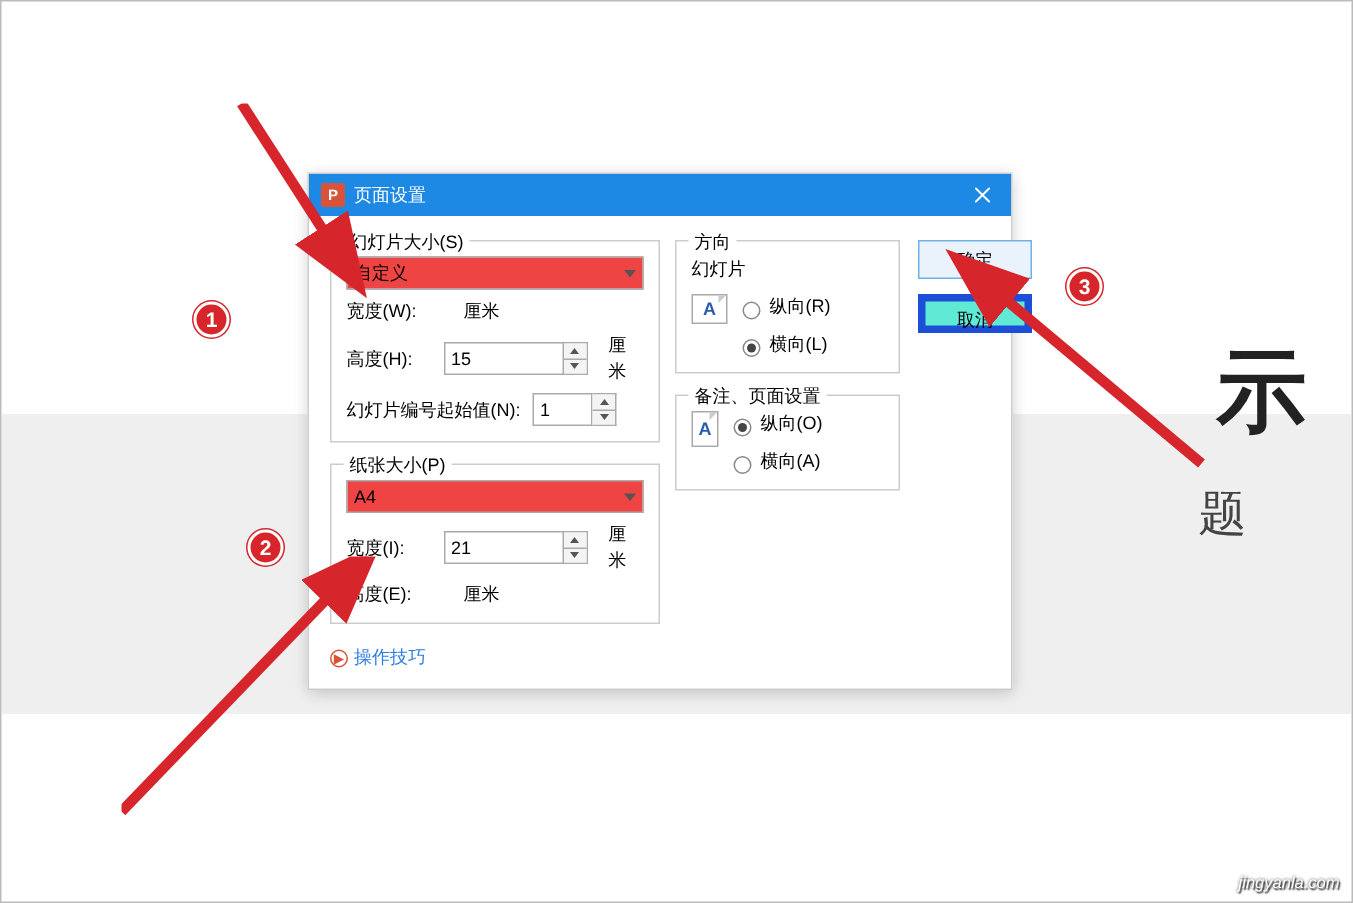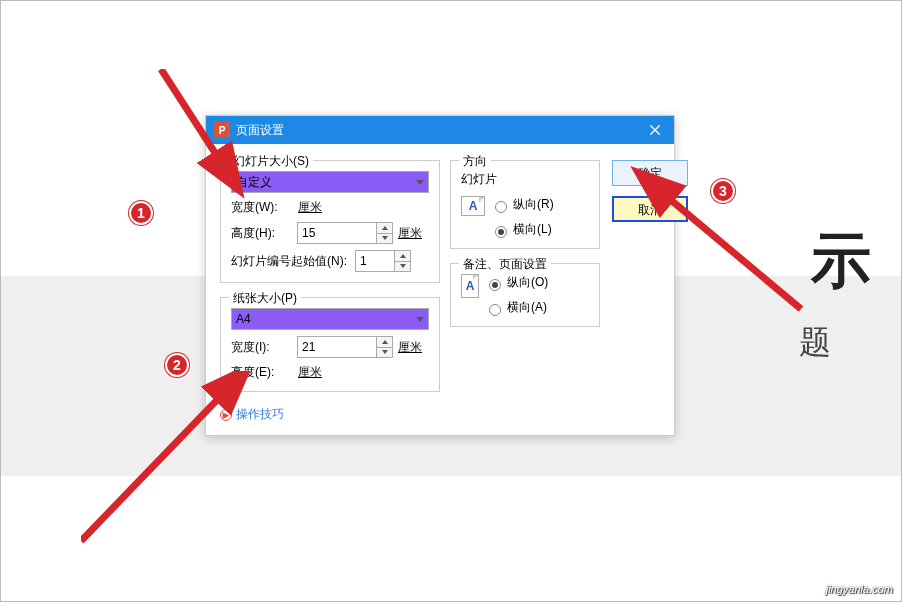--- a/index.html
+++ b/index.html
@@ -117,21 +117,21 @@
   text-align: left;
   margin-right: 4px;
 }
 .row-label-long {
   width: 120px;
 }
 .combo {
   width: 198px;
   height: 22px;
   border: 1px solid #aaa;
-  background: #8b5cf6;
+  background: #ef4444;
   display: flex;
   align-items: center;
   padding: 0 4px;
   position: relative;
 }
 .combo .dd {
   position: absolute;
   right: 0; top: 0;
   width: 16px; height: 100%;
   display: flex;
@@ -179,21 +179,21 @@
   border-left: 3px solid transparent;
   border-right: 3px solid transparent;
   border-bottom: 4px solid #555;
 }
 .spin-down .tri {
   width: 0; height: 0;
   border-left: 3px solid transparent;
   border-right: 3px solid transparent;
   border-top: 4px solid #555;
 }
-.unit { margin-left: 1px; text-decoration: underline; }
+.unit { margin-left: 12px; }
 
 .spinner-narrow .spinner input { width: 40px; }
 .ori-group {
   border: 1px solid #ccc;
   padding: 10px;
   position: relative;
   margin-bottom: 14px;
 }
 .ori-sub { margin-bottom: 8px; font-size: 12px; }
 .radio-row {
@@ -254,22 +254,22 @@
 .left-stack {
   flex: 1;
 }
 
 .btn {
   display: block;
   width: 76px;
   height: 26px;
   line-height: 24px;
   text-align: center;
-  border: 2px solid #1d4ed8;
-  background: #fef9c3;
+  border: 5px solid #1d4ed8;
+  background: #5eead4;
   margin-bottom: 10px;
   cursor: pointer;
 }
 .btn.primary {
   border: 1px solid #6fb1e8;
   background: #eaf3fb;
 }
 
 .tip-link {
   color: #2a7de1;

